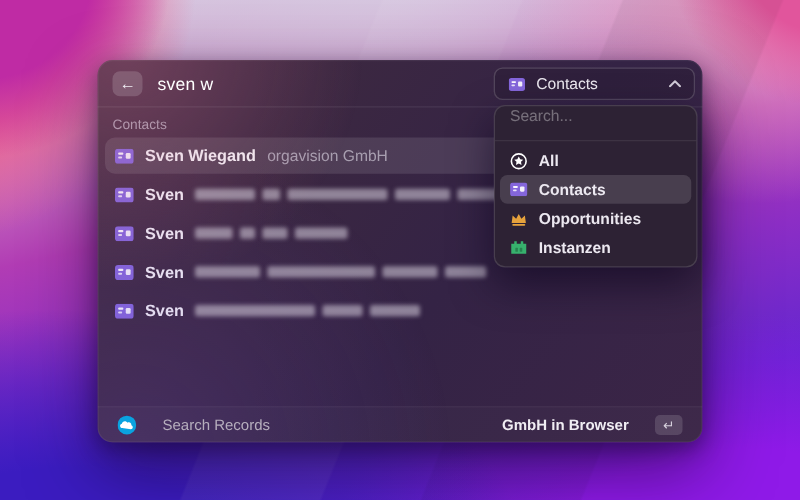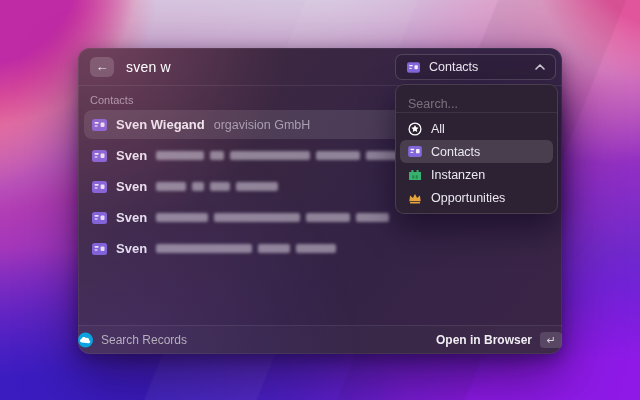--- a/index.html
+++ b/index.html
@@ -65,45 +65,45 @@
     display:flex;align-items:center;gap:9px;padding:0 8px;
   }
   .row.selected{background:rgba(255,255,255,.11);}
   .row-title{color:#f2eff5;font-size:13px;font-weight:600;white-space:nowrap;}
   .row-sub{color:#a89fb0;font-size:12.5px;white-space:nowrap;}
   .redact{display:flex;gap:6px;align-items:center;}
   .redact i{display:block;height:9px;border-radius:2px;background:rgba(232,226,238,.5);filter:blur(1.5px);}
   .footer{
     position:absolute;left:0;right:0;bottom:0;height:28px;
     border-top:1px solid rgba(255,255,255,.08);
-    display:flex;align-items:center;gap:8px;padding:0 0;
+    display:flex;align-items:center;gap:21px;padding:0 16px;
     border-radius:0 0 12px 12px;background:rgba(255,255,255,.02);
   }
   .footer-app{color:#b6aebd;font-size:12px;}
   .spacer{flex:1;}
   .open-label{color:#f0edf3;font-size:12px;font-weight:600;}
   .keycap{
     width:22px;height:16px;border-radius:4px;background:rgba(255,255,255,.14);
     color:#d6d0dc;font-size:11px;display:flex;align-items:center;justify-content:center;
   }
   
   .panel{
     position:absolute;top:36px;right:4px;width:163px;box-sizing:border-box;
     background:#2d2234;border:1px solid rgba(255,255,255,.13);border-radius:9px;
     box-shadow:0 14px 32px rgba(10,0,25,.55);z-index:10;
   }
-  .panel-search{height:27px;display:flex;align-items:flex-end;padding:0 10px;
+  .panel-search{height:27px;display:flex;align-items:flex-start;padding:0 10px;
     border-bottom:1px solid rgba(255,255,255,.08);}
   .panel-search input{
     background:none;border:none;outline:none;width:100%;
     color:#ece8f0;font-size:12.5px;font-family:"Liberation Sans",sans-serif;
   }
   .panel-search input::placeholder{color:rgba(255,255,255,.35);}
   .panel-items{padding:4px;}
-  .panel-item{height:23px;border-radius:6px;display:flex;align-items:center;gap:9px;padding:0 7px;}
+  .panel-item{height:23px;border-radius:6px;display:flex;align-items:center;gap:9px;padding:0 7px;font-weight:bold;}
   .panel-item.selected{background:rgba(255,255,255,.13);}
   .panel-item .label{color:#ece8f0;font-size:12.5px;}
   .icon-wrap{width:15px;display:flex;justify-content:center;align-items:center;flex:none;}
   .icon-wrap svg{display:block;}
 </style>
 </head>
 <body>
 
 <div class="wallpaper"></div>
 
@@ -220,21 +220,21 @@
 
   <div class="footer">
     <span class="icon-wrap">
       <svg width="16" height="16" viewBox="0 0 16 16">
           <circle cx="8" cy="8" r="8" fill="#0AA3E0"></circle>
           <path d="M4.1 10.6c-1.05 0-1.9-.82-1.9-1.83 0-.9.67-1.65 1.55-1.8.2-1.2 1.26-2.1 2.52-2.1.93 0 1.74.5 2.2 1.22.34-.25.77-.4 1.23-.4 1.17 0 2.12.93 2.12 2.08 0 .15-.02.3-.05.45.73.2 1.26.85 1.26 1.63 0 .93-.77 1.68-1.72 1.68z" fill="#fff"></path>
         </svg>
     </span>
     <span class="footer-app">Search Records</span>
     <span class="spacer"></span>
-    <span class="open-label">Open in Browser</span>
+    <span class="open-label">GmbH in Browser</span>
     <span class="keycap">↵</span>
   </div>
 
   <div class="panel">
     <div class="panel-search">
       <input type="text" placeholder="Search..." style="">
     </div>
     <div class="panel-items">
         <div class="panel-item">
           <span class="icon-wrap">
@@ -251,33 +251,33 @@
               <rect width="15" height="12" rx="2.5" fill="#8466DB"></rect>
               <rect x="2.5" y="3" width="4.2" height="1.7" rx="0.8" fill="#fff" opacity="0.95"></rect>
               <rect x="2.5" y="6.2" width="3.2" height="1.5" rx="0.7" fill="#fff" opacity="0.8"></rect>
               <rect x="8.6" y="3.4" width="3.9" height="4.6" rx="1" fill="#fff" opacity="0.9"></rect>
             </svg>
           </span>
           <span class="label">Contacts</span>
         </div>
         <div class="panel-item">
           <span class="icon-wrap">
+            <svg width="14" height="12" viewBox="0 0 14 12">
+              <path d="M1.3 9.3 L2.1 3.4 L4.9 6 L7 2.1 L9.1 6 L11.9 3.4 L12.7 9.3 z" fill="#E6A23C"></path>
+              <rect x="1.8" y="10.1" width="10.4" height="1.5" rx="0.75" fill="#E6A23C"></rect>
+            </svg>
+          </span>
+          <span class="label">Opportunities</span>
+        </div>
+        <div class="panel-item">
+          <span class="icon-wrap">
             <svg width="14" height="13" viewBox="0 0 14 13">
               <path d="M1 12 V4 h2.4 V2 h2 v2 h3.2 V2 h2 v2 H13 v8 z" fill="#37B16D"></path>
               <rect x="4.3" y="7.2" width="2" height="3.2" rx="0.5" fill="#1c5c38" opacity="0.55"></rect>
               <rect x="7.8" y="7.2" width="2" height="3.2" rx="0.5" fill="#1c5c38" opacity="0.55"></rect>
             </svg>
           </span>
           <span class="label">Instanzen</span>
         </div>
-        <div class="panel-item">
-          <span class="icon-wrap">
-            <svg width="14" height="12" viewBox="0 0 14 12">
-              <path d="M1.3 9.3 L2.1 3.4 L4.9 6 L7 2.1 L9.1 6 L11.9 3.4 L12.7 9.3 z" fill="#E6A23C"></path>
-              <rect x="1.8" y="10.1" width="10.4" height="1.5" rx="0.75" fill="#E6A23C"></rect>
-            </svg>
-          </span>
-          <span class="label">Opportunities</span>
-        </div>
       </div>
   </div>
 
 </div>
 
 </body></html>

